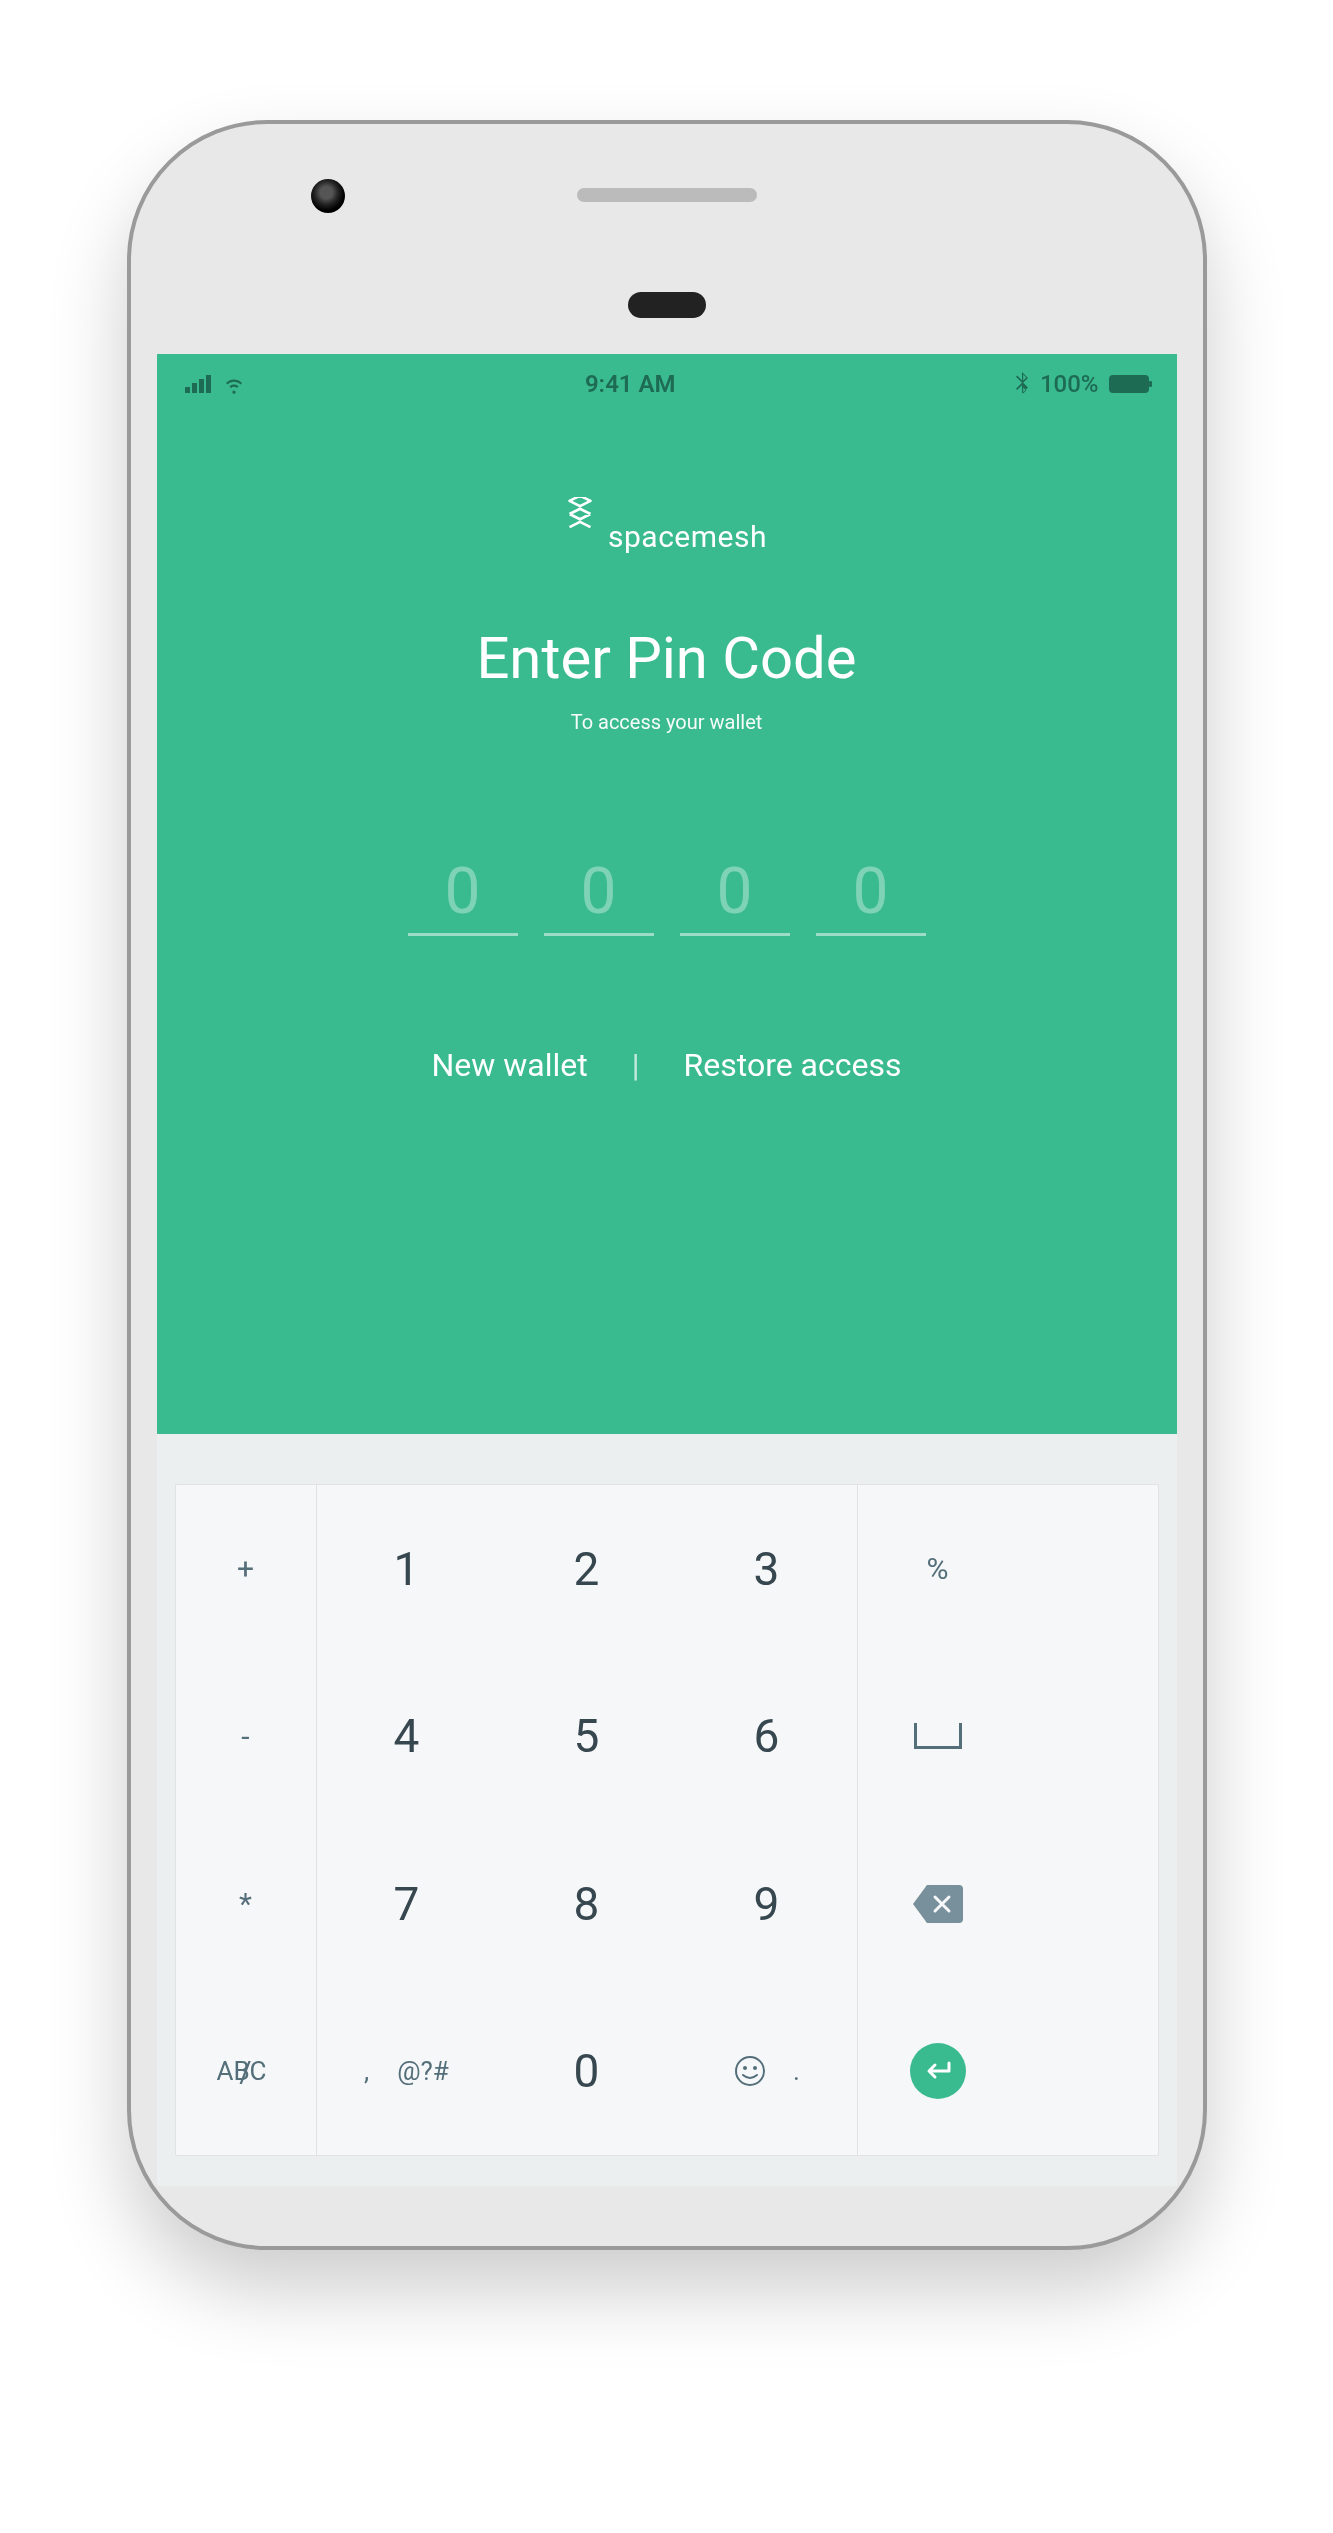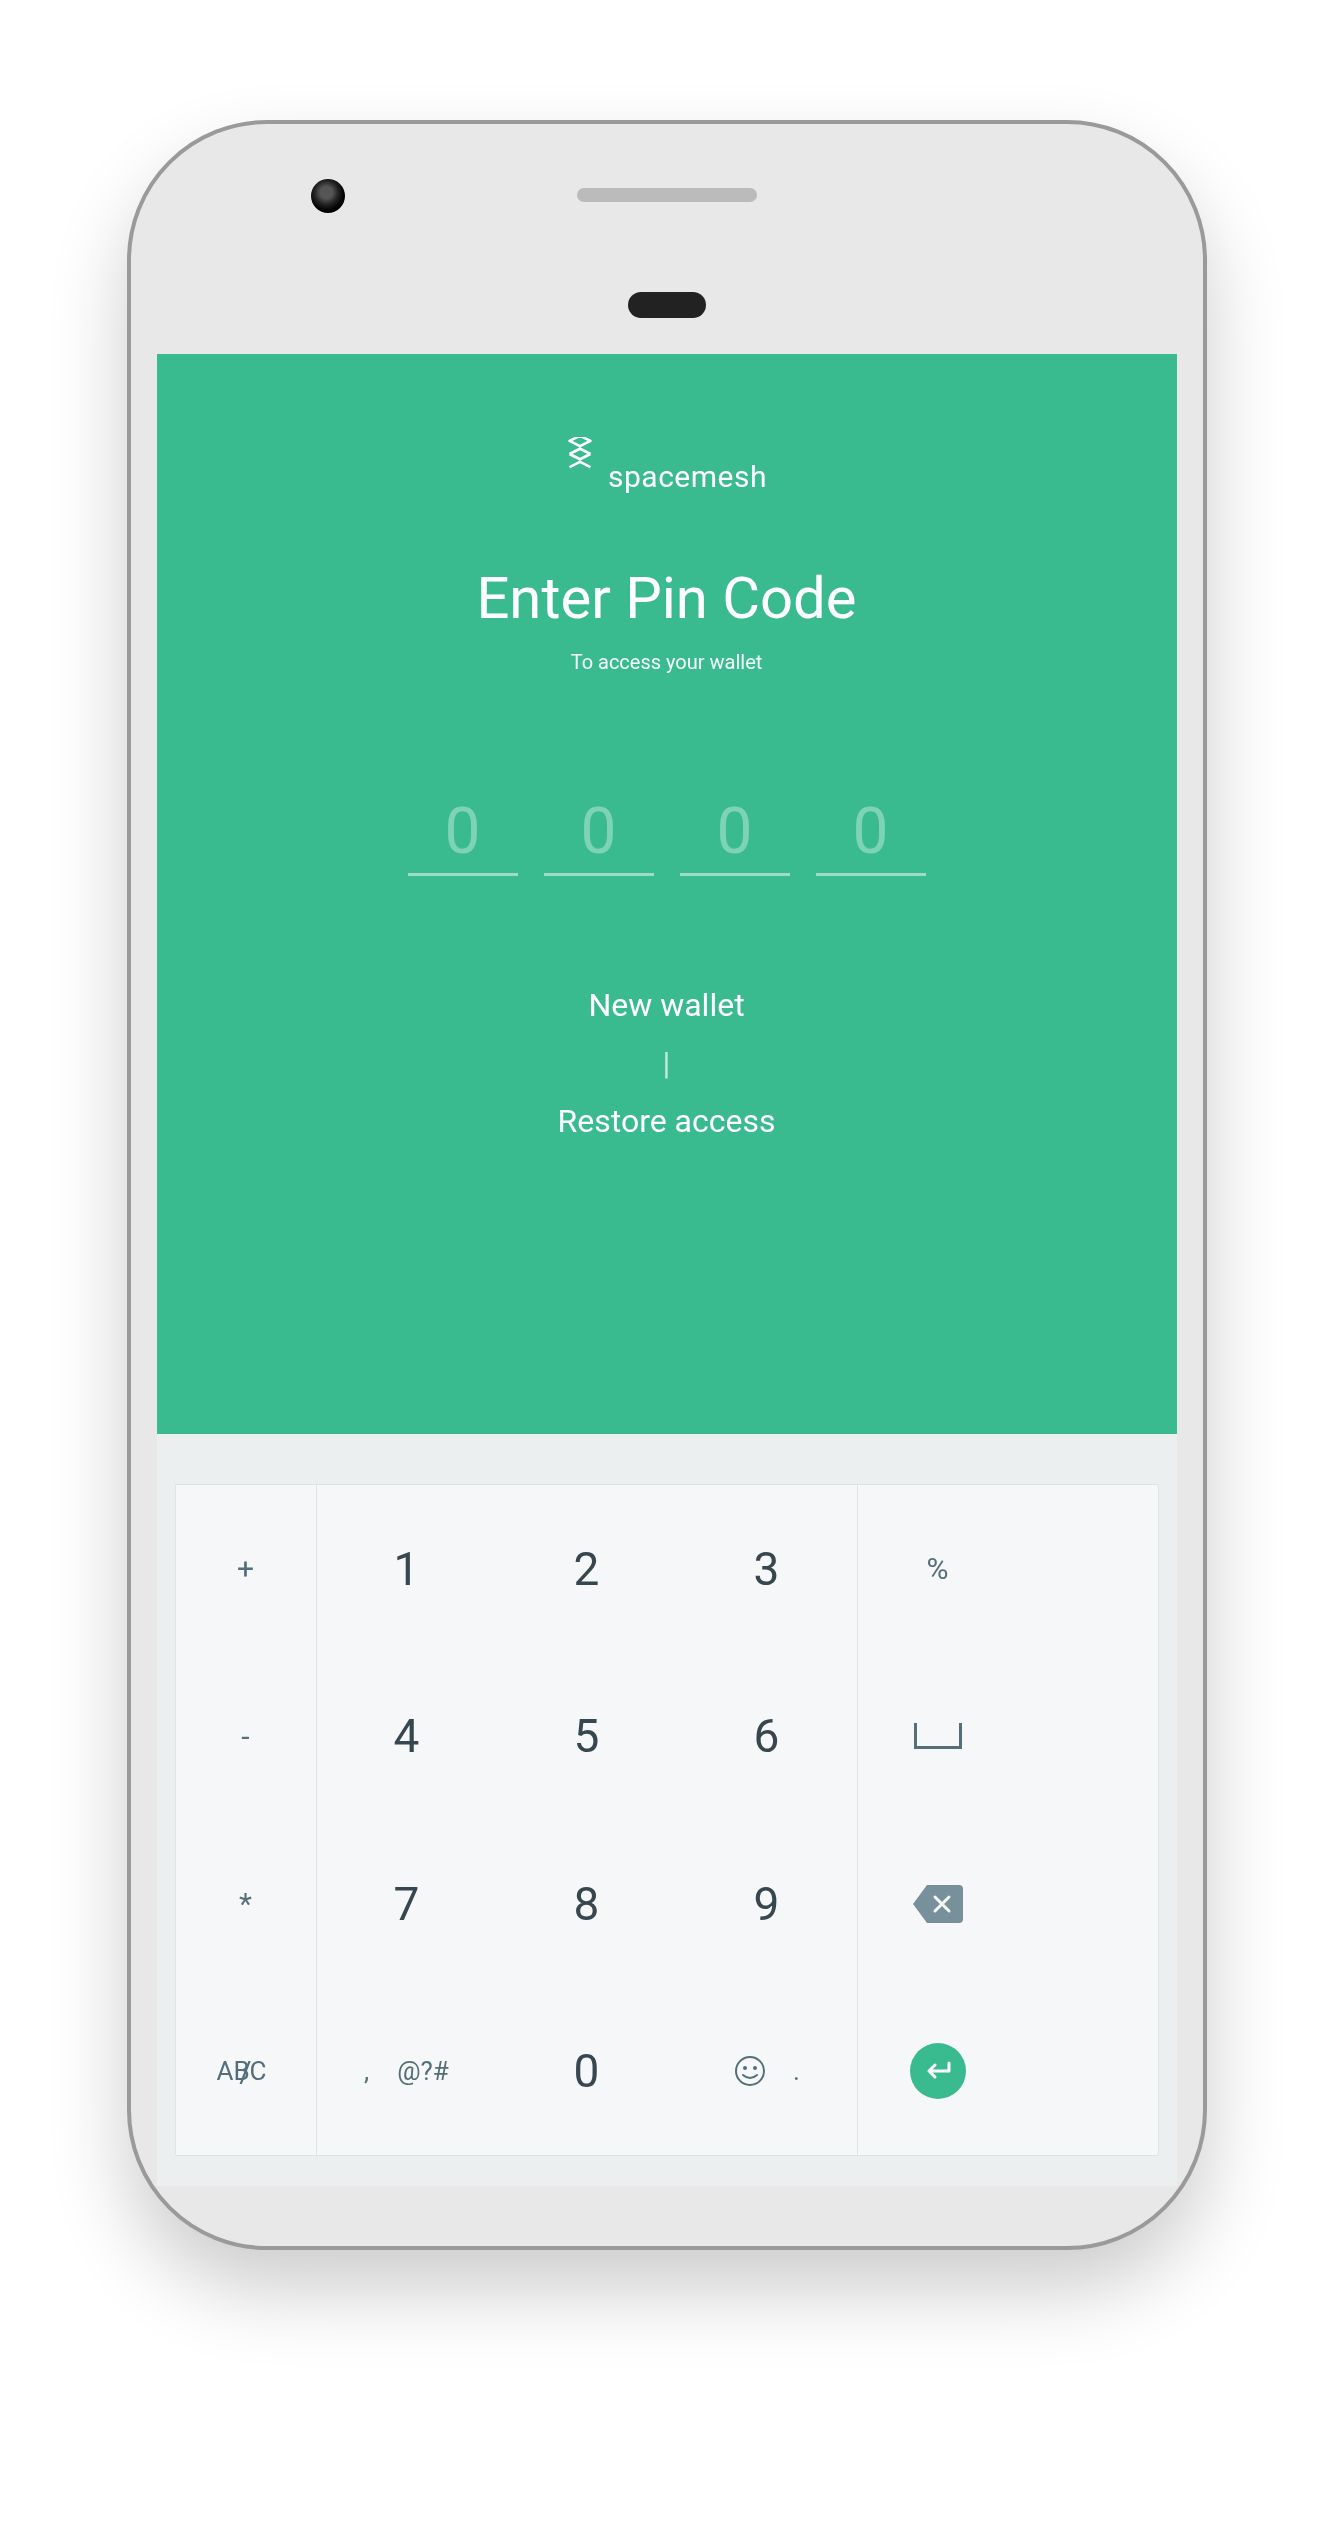--- a/index.html
+++ b/index.html
@@ -97,21 +97,21 @@
     .title { font-size: 58px; font-weight: 400; text-align: center; margin-top: 70px; }
     .subtitle { font-size: 20px; text-align: center; margin-top: 18px; opacity: 0.95; }
     
     .pin-row { display: flex; justify-content: center; gap: 26px; margin-top: 120px; }
     .pin-cell { width: 110px; text-align: center; }
     .pin-digit { font-size: 64px; color: rgba(255,255,255,0.35); font-weight: 400; }
     .pin-underline { height: 3px; background: rgba(255,255,255,0.5); margin-top: 4px; }
     
     .faceid-row { display:flex;align-items:center;justify-content:center;gap:20px; margin-top: 110px; font-size: 34px; font-weight: 600; cursor: pointer;}
     
-    .links-row { display:flex;align-items:center;justify-content:center;gap:20px; margin-top: 110px; font-size: 32px; flex-direction: column; }
+    .links-row { display:flex;align-items:center;justify-content:center;gap:44px; margin-top: 110px; font-size: 32px; }
     .links-row .divider { opacity: 0.7; }
     .link { cursor:pointer; }
     
     .keyboard {
       flex: 1;
       background: #eceff0;
       padding: 50px 18px 30px 18px;
     }
     .kbd-grid {
       background: #f5f7f8;
@@ -141,20 +141,43 @@
 
 <div class="phone-frame">
   <div class="camera-dot"></div>
   <div class="speaker-slot"></div>
   <div class="sensor-pill"></div>
   <div class="phone-top"></div>
 
   <div class="screen">
     <div class="green-panel">
 
+      <div class="status-bar">
+        <div class="status-left">
+          <span class="signal">
+              <i></i>
+              <i></i>
+              <i></i>
+              <i></i>
+            </span>
+          <svg class="wifi-svg" viewBox="0 0 24 24">
+              <path fill="#1e6b54" d="M12 18c.8 0 1.5.7 1.5 1.5S12.8 21 12 21s-1.5-.7-1.5-1.5S11.2 18 12 18zm-4.2-3.8c2.3-2.3 6.1-2.3 8.4 0l-1.5 1.5c-1.5-1.5-3.9-1.5-5.4 0zM4.6 11c4.1-4.1 10.7-4.1 14.8 0L18 12.5c-3.3-3.3-8.7-3.3-12 0z"></path>
+            </svg>
+        </div>
+        <div class="status-center">9:41 AM</div>
+        <div class="status-right">
+          <svg width="16" height="24" viewBox="0 0 12 20">
+              <path fill="#1e6b54" d="M6 0l5 5-4 4 4 4-5 5V11L2 15 1 14l5-5-5-5 1-1 4 4V0zm1 2v5l2.5-2.5L7 2zm0 11v5l2.5-2.5L7 13z"></path>
+            </svg>
+          <span>100%</span>
+          <span class="battery">
+              <i></i>
+            </span>
+        </div>
+      </div>
 
       <div class="brand-row">
         <svg width="28" height="34" viewBox="0 0 20 26">
           <path stroke="#fff" stroke-width="2" fill="none" stroke-linejoin="round" d="M2 3 L10 7 L18 3 L10 -1 Z M2 13 L10 17 L18 13 M2 13 L10 9 L18 13 M2 23 L10 19 L18 23"></path>
         </svg>
         <span class="brand-text">spacemesh</span>
       </div>
 
       <div class="title">Enter Pin Code</div>
       <div class="subtitle">To access your wallet</div>

